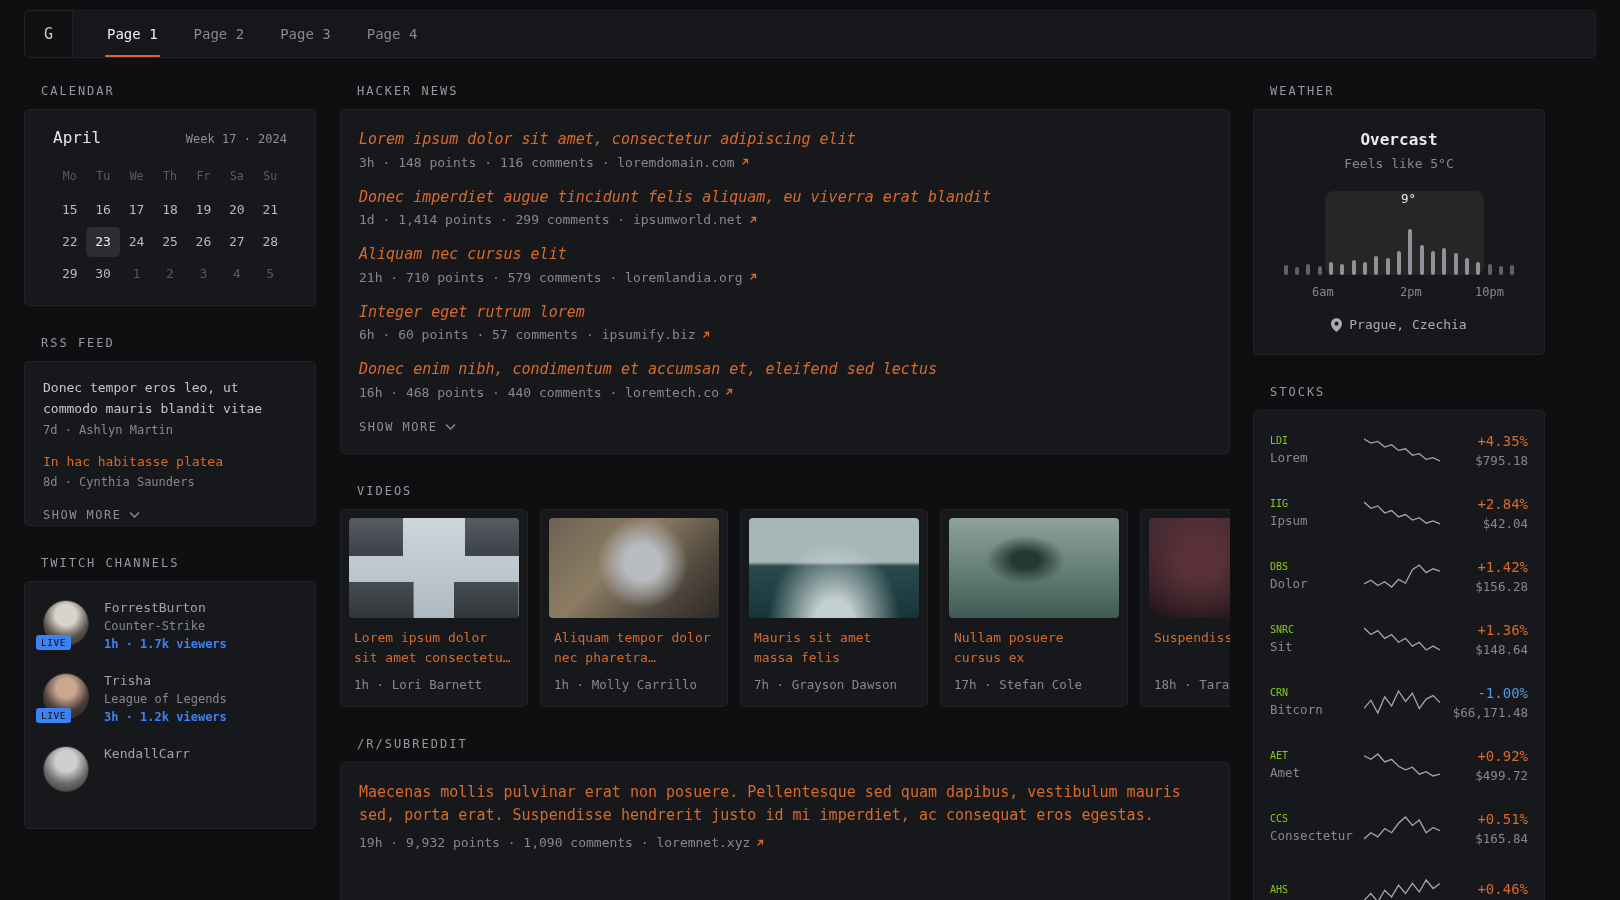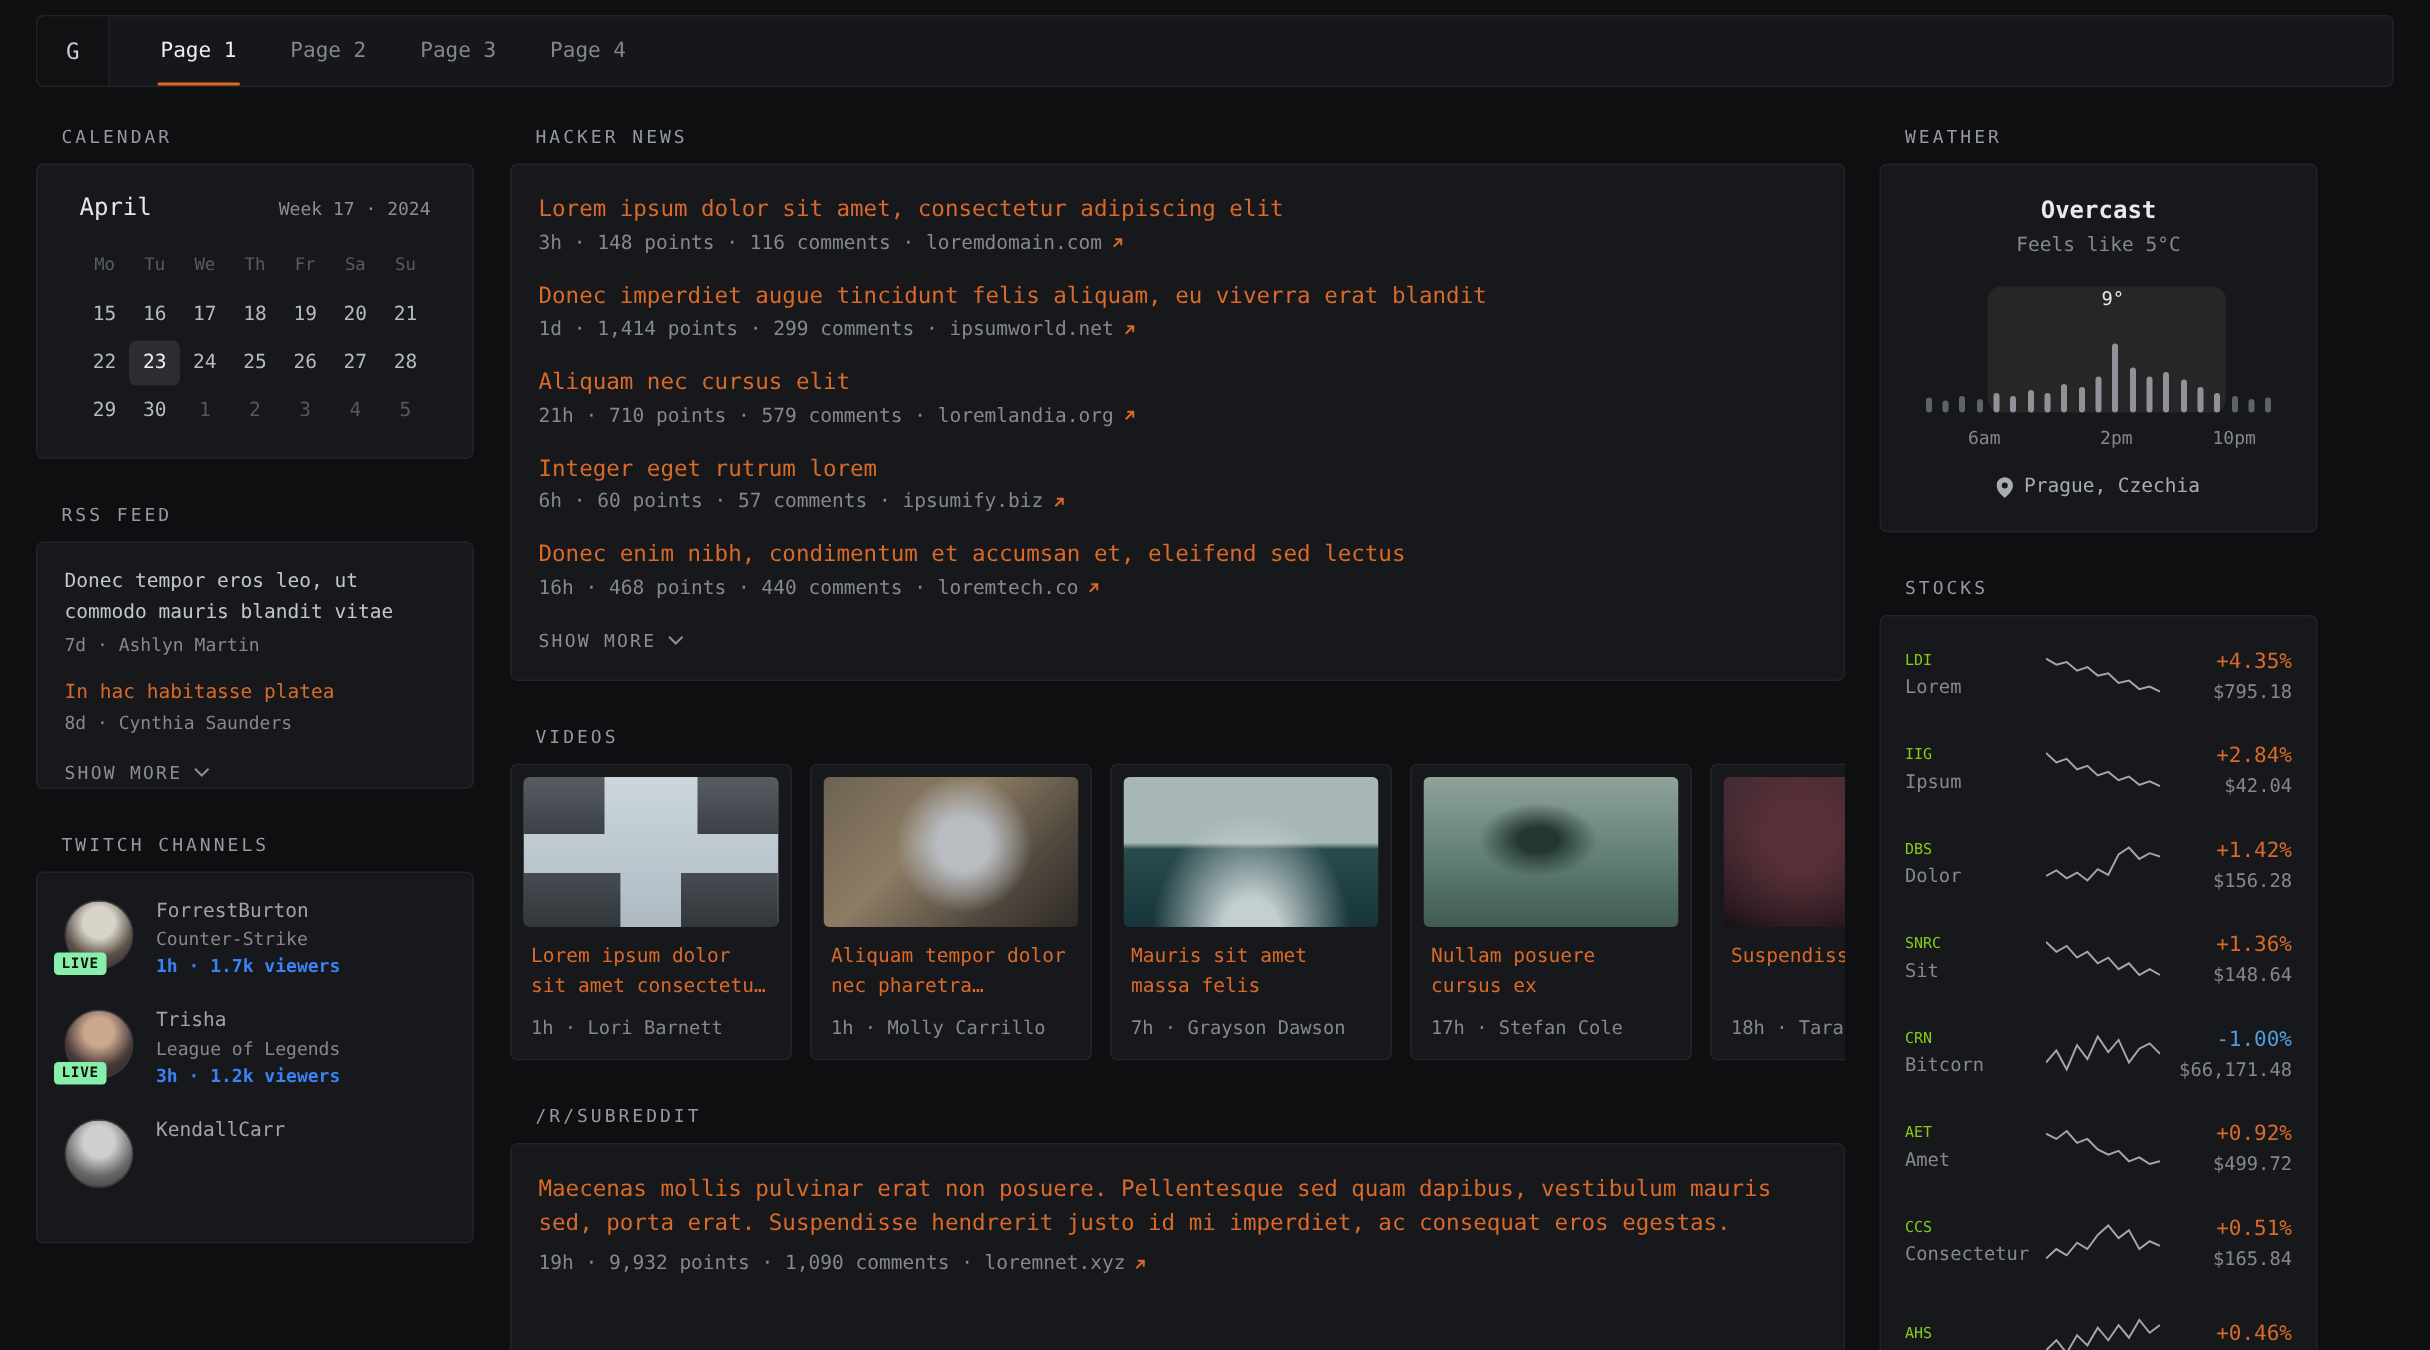--- a/index.html
+++ b/index.html
@@ -54,31 +54,31 @@
     letter-spacing:1.5px; color:#8b8e95; cursor:pointer; margin-top:3px; }
 
   
   .tw-card { padding:18px 18px 14px; }
   .tw-row { display:flex; align-items:flex-start; margin-bottom:22px; cursor:pointer; }
   .tw-ava-wrap { position:relative; flex:0 0 46px; }
   .avatar { width:46px; height:46px; border-radius:50%; border:1px solid #3a3b40; }
   .ava-1 { background:radial-gradient(circle at 50% 32%, #d9d4c9 0 28%, #5a5148 62%, #2e2a26); }
   .ava-2 { background:radial-gradient(circle at 50% 32%, #caa88e 0 26%, #4a3a3a 62%, #241e20); }
   .ava-3 { background:radial-gradient(circle at 50% 32%, #d0cfce 0 28%, #6a6866 62%, #323334); }
-  .live-badge { position:absolute; left:-7px; bottom:-4px; background:#86efac; color:#181007;
-    font-size:9.5px; font-weight:bold; letter-spacing:.5px; padding:2px 5px; border-radius:3px; }
+  .live-badge { position:absolute; left:-7px; bottom:-4px; background:#3b82f6; color:#181007;
+    font-size:9.5px; font-weight:normal; letter-spacing:.5px; padding:2px 5px; border-radius:3px; }
   .tw-info { margin-left:15px; }
   .tw-name { font-size:13px; color:#a3a3a3; }
   .tw-game { font-size:12px; color:#85888e; margin-top:4px; }
   .tw-meta { font-size:12px; color:#3b82f6; margin-top:4px;font-weight:bold; }
 
   
   .hn-card { padding:18px; }
   .hn-item { margin-bottom:16px; }
-  .hn-title { display:block; font-size:15px; color:#d96a29; line-height:1.5; }
+  .hn-title { display:block; font-size:15px; color:#d96a29; line-height:1.5;font-style:italic; }
   .hn-meta { display:flex; align-items:center; gap:5px; font-size:13px; color:#85888e; margin-top:4px; }
   .ext-icon { flex:0 0 auto; }
 
   
   .video-row { display:flex; gap:12px; overflow:hidden; width:890px; }
   .video-card { flex:0 0 188px; width:188px; background:#17181b; border:1px solid #232428;
     border-radius:5px; padding:8px; cursor:pointer; }
   .thumb { height:100px; border-radius:4px; }
   .thumb[data-thumb="towers"] { background:
       linear-gradient(180deg,#565c62,#3c4147) left top / 32% 38% no-repeat,

